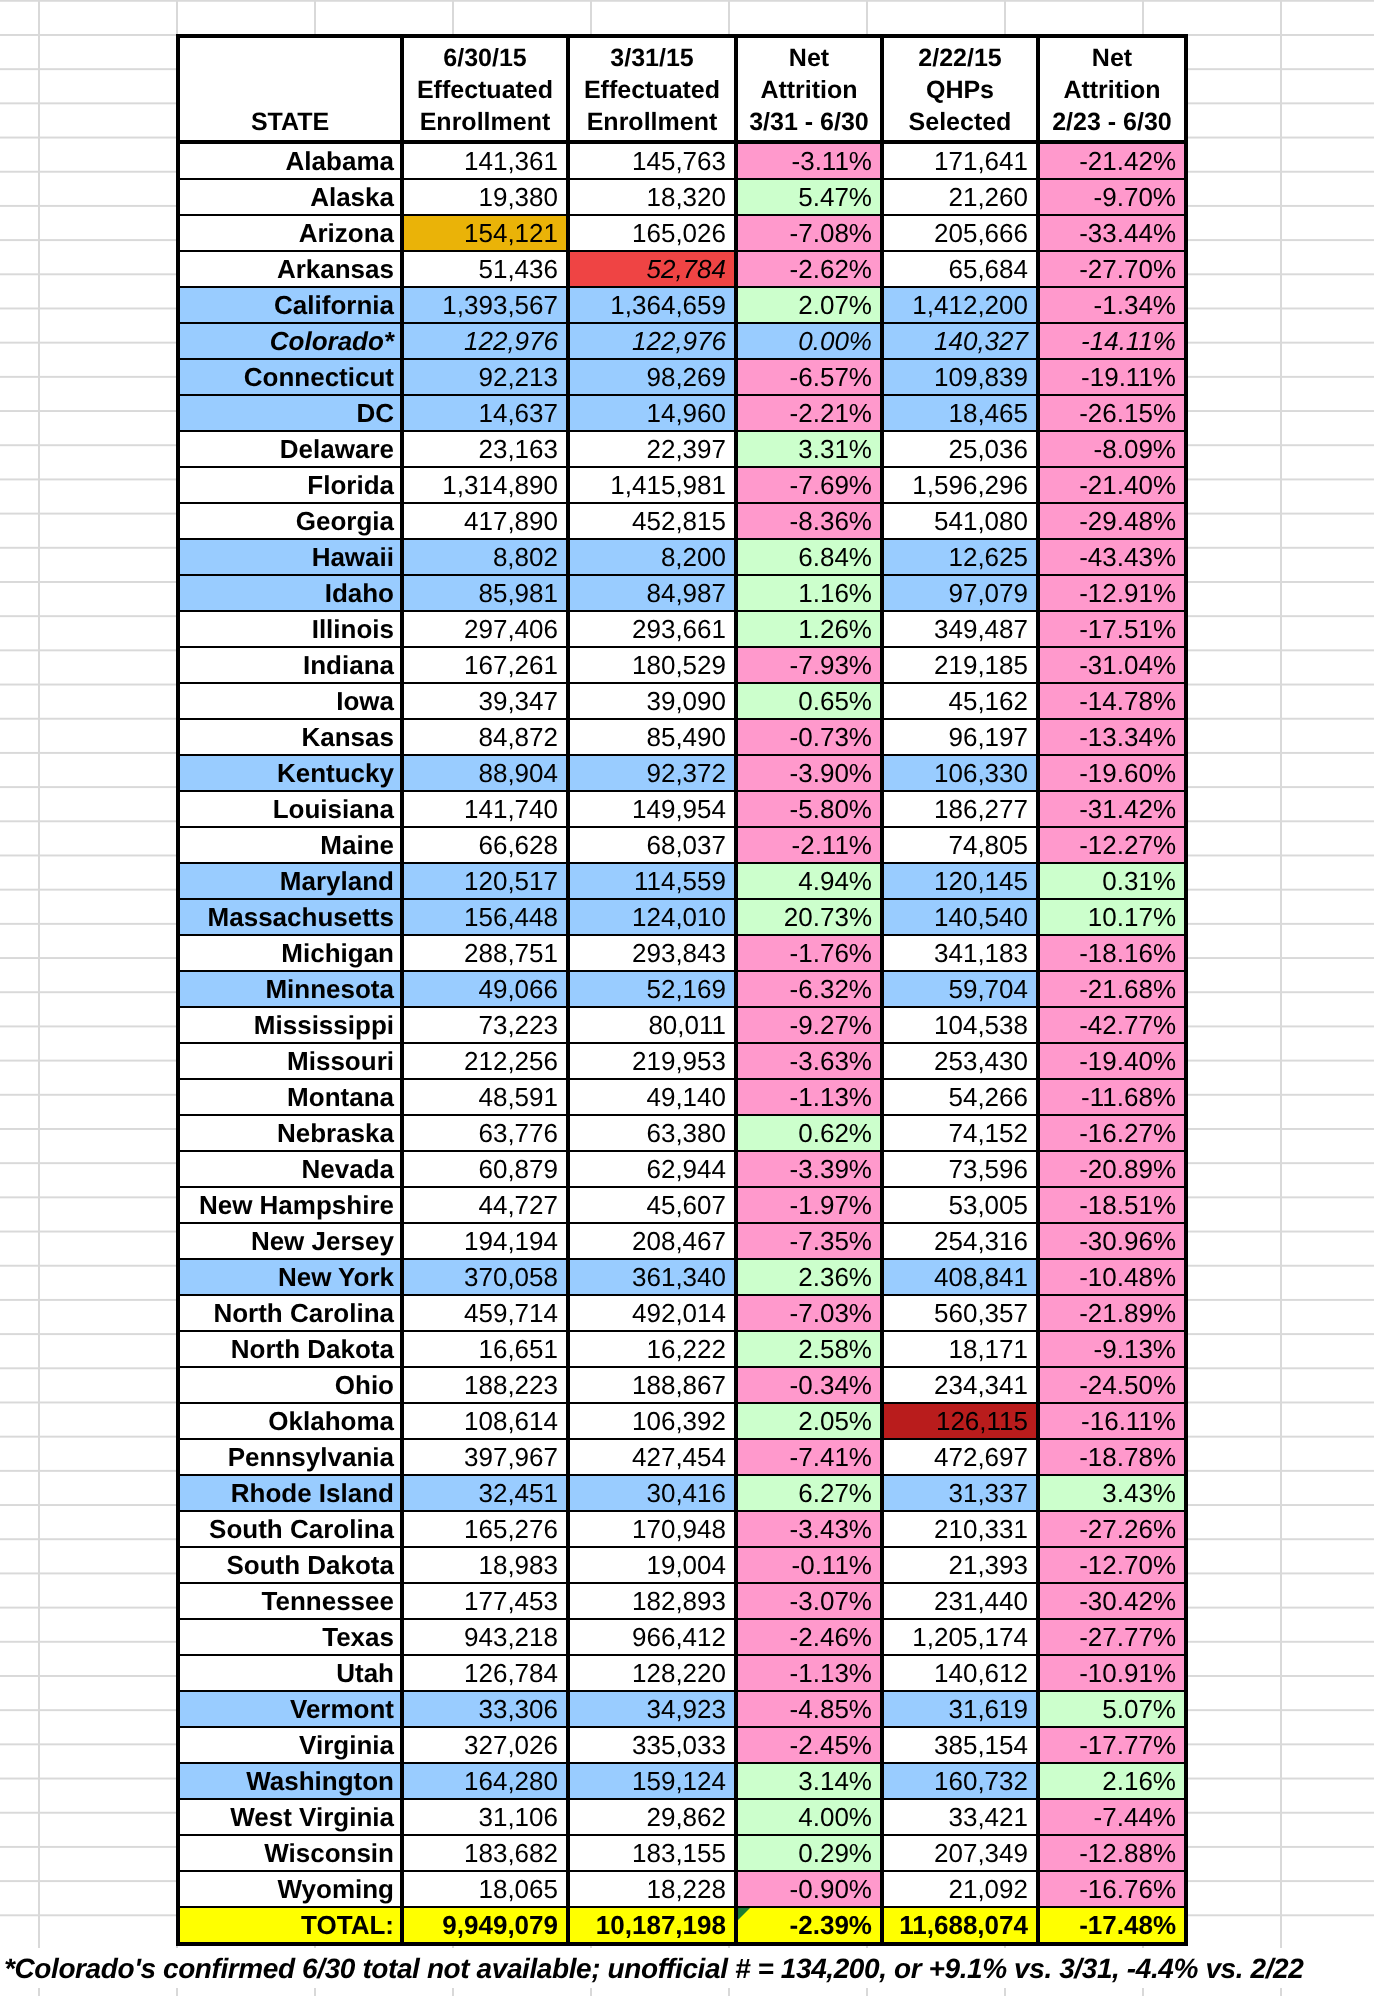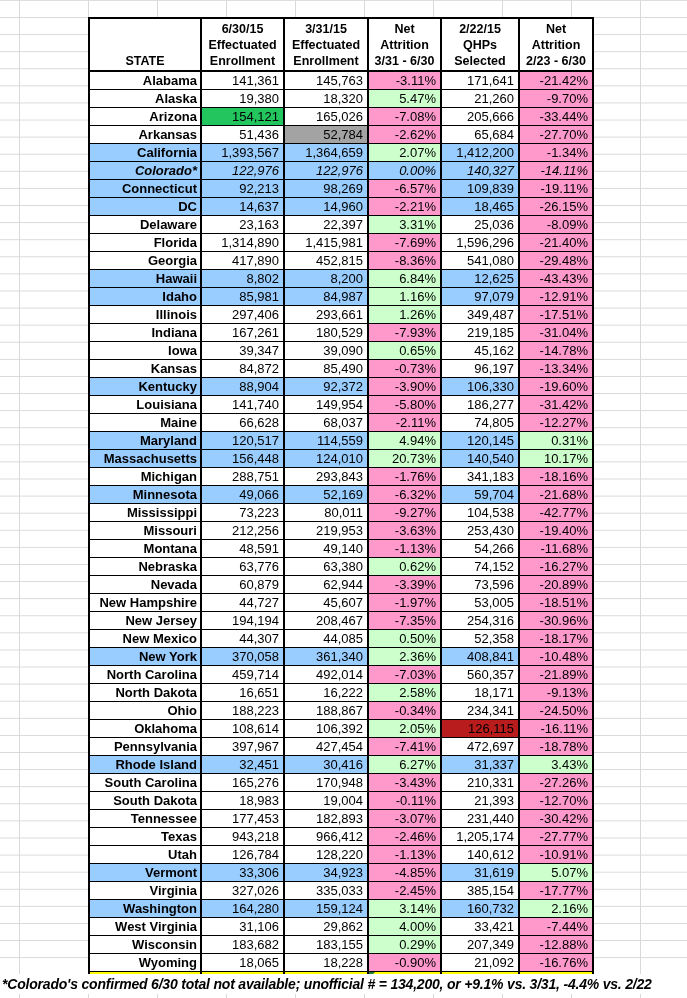--- a/index.html
+++ b/index.html
@@ -140,30 +140,30 @@
       <tr>
         <td class="state-cell" style="background: rgb(255, 255, 255);">Alaska</td>
         <td style="background: rgb(255, 255, 255);">19,380</td>
         <td style="background: rgb(255, 255, 255);">18,320</td>
         <td style="background: rgb(204, 255, 204);">5.47%</td>
         <td style="background: rgb(255, 255, 255);">21,260</td>
         <td style="background: rgb(255, 153, 204);">-9.70%</td>
       </tr>
       <tr>
         <td class="state-cell" style="background: rgb(255, 255, 255);">Arizona</td>
-        <td style="background: #22c55e; padding-left: 20px;">154,121</td>
+        <td style="background: #eab308; padding-left: 20px;">154,121</td>
         <td style="background: rgb(255, 255, 255);">165,026</td>
         <td style="background: rgb(255, 153, 204);">-7.08%</td>
         <td style="background: rgb(255, 255, 255);">205,666</td>
         <td style="background: rgb(255, 153, 204);">-33.44%</td>
       </tr>
       <tr>
         <td class="state-cell" style="background: rgb(255, 255, 255);">Arkansas</td>
         <td style="background: rgb(255, 255, 255);">51,436</td>
-        <td style="background: #a3a3a3;">52,784</td>
+        <td style="background: #ef4444; font-style: italic;">52,784</td>
         <td style="background: rgb(255, 153, 204);">-2.62%</td>
         <td style="background: rgb(255, 255, 255);">65,684</td>
         <td style="background: rgb(255, 153, 204);">-27.70%</td>
       </tr>
       <tr>
         <td class="state-cell" style="background: rgb(153, 204, 255);">California</td>
         <td style="background: rgb(153, 204, 255);">1,393,567</td>
         <td style="background: rgb(153, 204, 255);">1,364,659</td>
         <td style="background: rgb(204, 255, 204);">2.07%</td>
         <td style="background: rgb(153, 204, 255);">1,412,200</td>
@@ -371,28 +371,20 @@
       </tr>
       <tr>
         <td class="state-cell" style="background: rgb(255, 255, 255);">New Jersey</td>
         <td style="background: rgb(255, 255, 255);">194,194</td>
         <td style="background: rgb(255, 255, 255);">208,467</td>
         <td style="background: rgb(255, 153, 204);">-7.35%</td>
         <td style="background: rgb(255, 255, 255);">254,316</td>
         <td style="background: rgb(255, 153, 204);">-30.96%</td>
       </tr>
       <tr>
-        <td class="state-cell" style="background: rgb(255, 255, 255);">New Mexico</td>
-        <td style="background: rgb(255, 255, 255);">44,307</td>
-        <td style="background: rgb(255, 255, 255);">44,085</td>
-        <td style="background: rgb(204, 255, 204);">0.50%</td>
-        <td style="background: rgb(255, 255, 255);">52,358</td>
-        <td style="background: rgb(255, 153, 204);">-18.17%</td>
-      </tr>
-      <tr>
         <td class="state-cell" style="background: rgb(153, 204, 255);">New York</td>
         <td style="background: rgb(153, 204, 255);">370,058</td>
         <td style="background: rgb(153, 204, 255);">361,340</td>
         <td style="background: rgb(204, 255, 204);">2.36%</td>
         <td style="background: rgb(153, 204, 255);">408,841</td>
         <td style="background: rgb(255, 153, 204);">-10.48%</td>
       </tr>
       <tr>
         <td class="state-cell" style="background: rgb(255, 255, 255);">North Carolina</td>
         <td style="background: rgb(255, 255, 255);">459,714</td>

